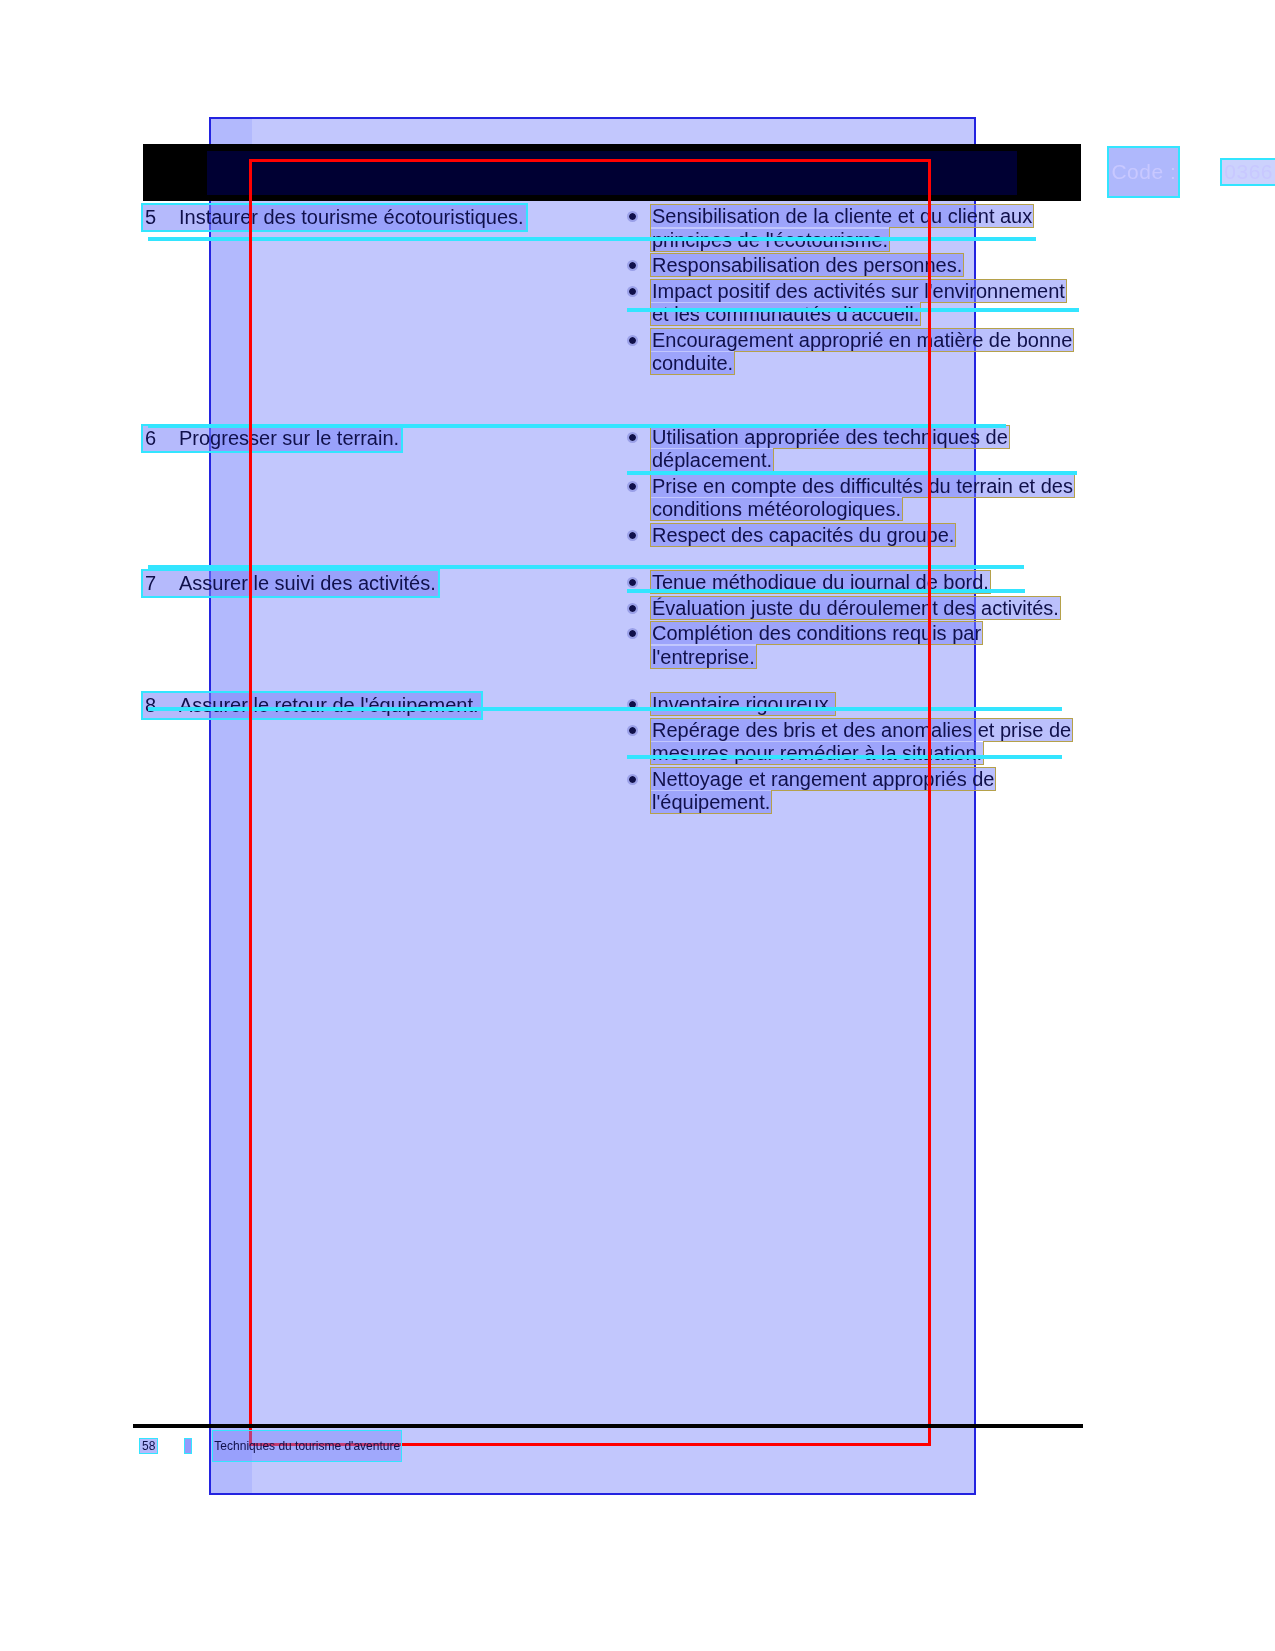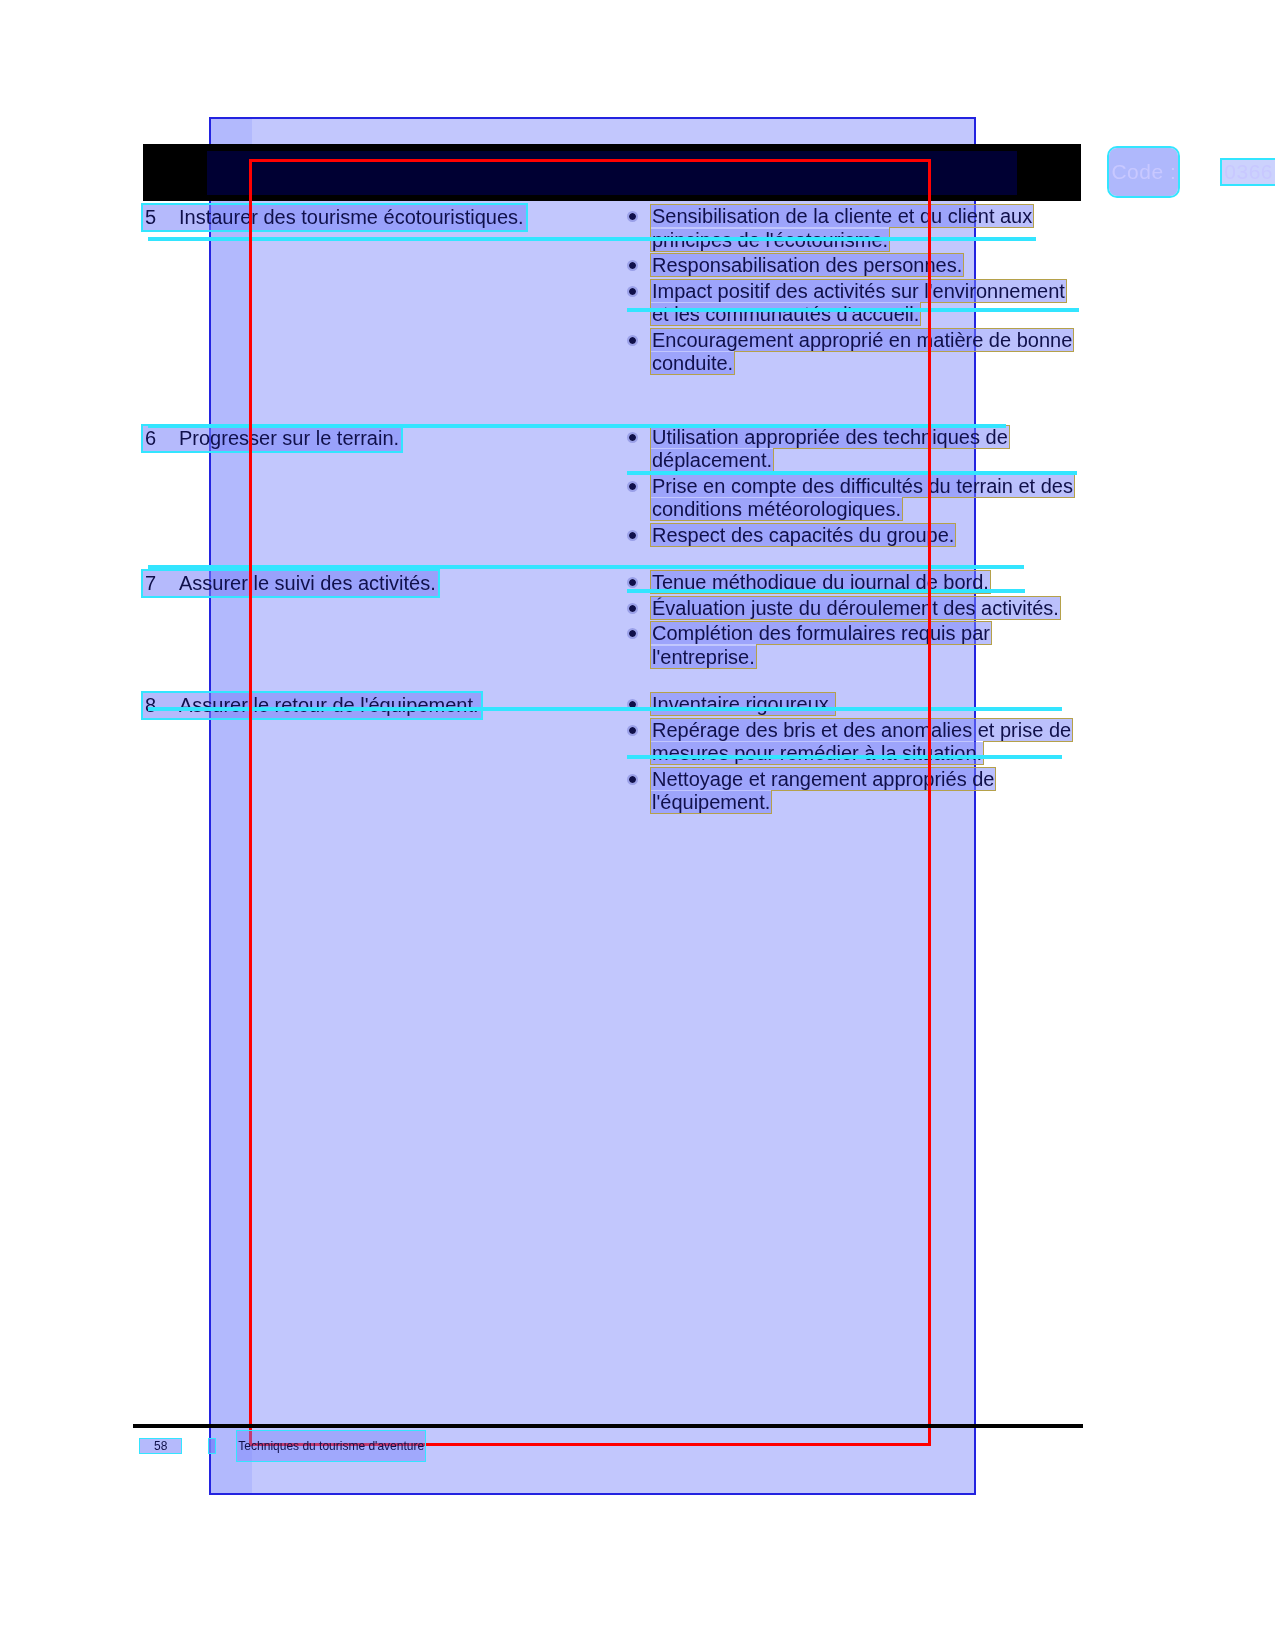--- a/index.html
+++ b/index.html
@@ -75,21 +75,20 @@
     white-space: nowrap;
     display: flex;
     justify-content: flex-end;
     align-items: center;
     gap: 0;
   }
   .code-label {
     background: rgba(110,125,250,0.55);
     outline: 2px solid #33e5ff;
     padding: 12px 2px;
-    border-radius: 8px;
   }
   .code-value {
     background: rgba(110,125,250,0.35);
     outline: 2px solid #33e5ff;
     padding: 0 2px;
     margin-left: 44px;
   }
 
   
   .content {
@@ -191,21 +190,21 @@
     width: 420px;
     height: 20px;
     display: flex;
     align-items: center;
     font-size: 12px;
     color: #10104a;
   }
   .footer-page {
     background: rgba(120,130,250,0.55);
     outline: 1px solid #33e5ff;
-    padding: 0 14px;
+    padding: 0 2px;
   }
   .footer-tick {
     width: 6px;
     height: 14px;
     background: rgba(120,130,250,0.8);
     outline: 1px solid #33e5ff;
     margin-left: 28px;
   }
   .footer-title {
     background: rgba(120,130,250,0.45);
@@ -270,21 +269,21 @@
       <div class="col-left">
         <div class="comp-title">
           <span class="comp-num">7</span>
           <span>Assurer le suivi des activités.</span>
         </div>
       </div>
       <div class="col-right">
         <ul class="crit">
           <li class="first"><span class="bullet"></span><span class="txt">Tenue méthodique du journal de bord.</span></li>
           <li><span class="bullet"></span><span class="txt">Évaluation juste du déroulement des activités.</span></li>
-          <li><span class="bullet"></span><span class="txt">Complétion des formulaires requis par l'entreprise.</span></li>
+          <li><span class="bullet"></span><span class="txt">Complétion des conditions requis par l'entreprise.</span></li>
         </ul>
       </div>
     </div>
 
     <div class="comp-row" style="margin-top:22px;">
       <div class="col-left">
         <div class="comp-title">
           <span class="comp-num">8</span>
           <span>Assurer le retour de l'équipement.</span>
         </div>

